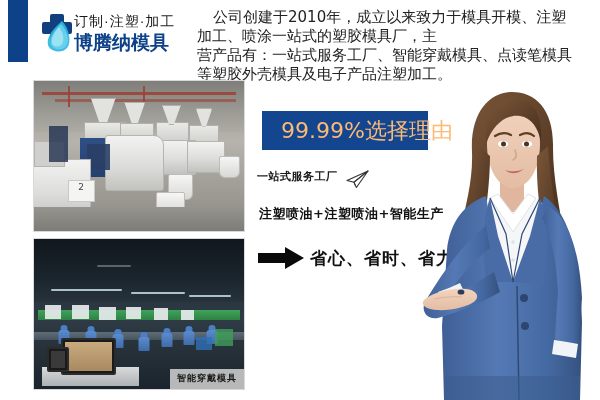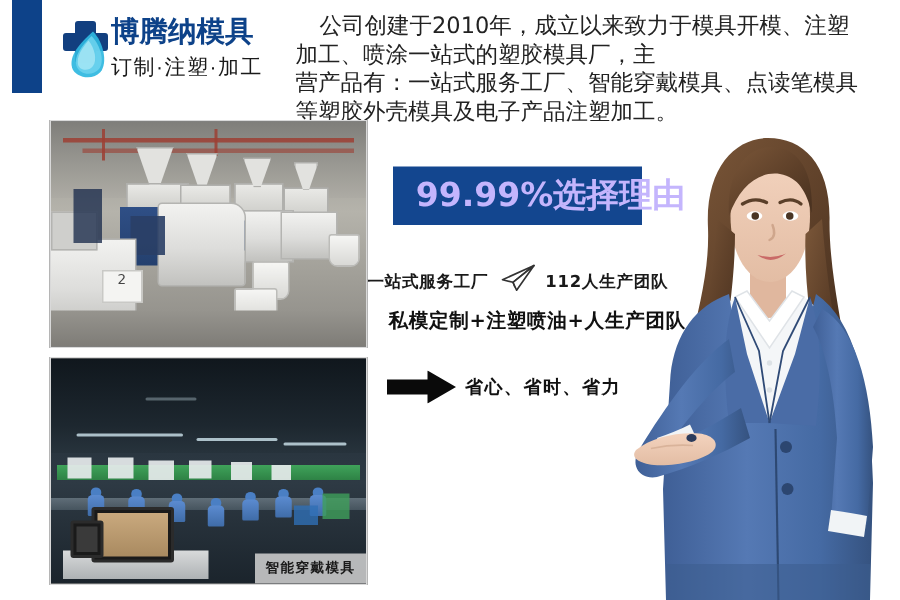--- a/index.html
+++ b/index.html
@@ -182,36 +182,36 @@
   #headline-banner {
     position: absolute;
     left: 262px; top: 111px;
     width: 166px; height: 39px;
     background: #13468f;
     display: flex;
     align-items: center;
     justify-content: center;
   }
   #headline-text {
-    color: #c4b5fd;
+    color: #fdba74;
     font-size: 22px;
-    font-weight: bold;
+    font-weight: normal;
     letter-spacing: 0px;
     line-height: 22px;
     white-space: nowrap;
     font-family: "DejaVu Sans", sans-serif;
     margin-left: 44px;
   }
 
   #feature-row {
     position: absolute;
-    left: 245px; top: 169px;
+    left: 257px; top: 169px;
     width: 200px; height: 26px;
     display: flex;
-    align-items: flex-end;
+    align-items: flex-start;
   }
   .feature-text {
     font-size: 11px;
     font-weight: bold;
     color: #1a1a1a;
     font-family: "DejaVu Sans", sans-serif;
     white-space: nowrap;
     letter-spacing: .5px;
   }
   #plane-icon {
@@ -237,21 +237,21 @@
     height: 30px;
     display: flex;
     align-items: center;
   }
   #arrow-icon {
     width: 46px; height: 22px;
     flex: none;
     margin-right: 6px;
   }
   #benefit-text {
-    font-size: 12px;
+    font-size: 17px;
     font-weight: bold;
     color: #111111;
     font-family: "DejaVu Sans", sans-serif;
     white-space: nowrap;
     letter-spacing: 1px;
   }
 
   
   #model {
     position: absolute;
@@ -271,22 +271,22 @@
     <svg id="logo-mark" viewBox="0 0 34 44">
       <path d="M12 3 h10 a2 2 0 0 1 2 2 v6 h6 a2 2 0 0 1 2 2 v8 a2 2 0 0 1 -2 2 h-6 v6
                a2 2 0 0 1 -2 2 h-10 a2 2 0 0 1 -2 -2 v-6 h-6 a2 2 0 0 1 -2 -2 v-8
                a2 2 0 0 1 2 -2 h6 v-6 a2 2 0 0 1 2 -2 z" fill="#123f7f"></path>
       <path d="M22 10 C13 18 6 26 8 34 C10 41 22 43 27 37 C32 31 29 17 22 10 z" fill="#2fb7df" opacity="0.92"></path>
       <path d="M21 13 C14 20 9 27 11 33 C13 39 22 40 26 35 C30 30 27 19 21 13 z" fill="#6fd4ee" opacity="0.85"></path>
       <path d="M19 16 C14 22 11 27 12 32 C13 36 19 37 22 33 C25 29 23 21 19 16 z" fill="#a9e7f5" opacity="0.8"></path>
     </svg>
 
     <div id="brand-block">
+      <div id="brand-tagline">订制·注塑·加工</div>
       <div id="brand-name">博腾纳模具</div>
-      <div id="brand-tagline">订制·注塑·加工</div>
     </div>
 
     <div id="company-desc">
       <span class="line1">公司创建于2010年，成立以来致力于模具开模、注塑加工、喷涂一站式的塑胶模具厂，主</span>
       <span class="line2">营产品有：一站式服务工厂、智能穿戴模具、点读笔模具等塑胶外壳模具及电子产品注塑加工。</span>
     </div>
   </div>
 
   <div class="photo-frame" id="photo-molding">
     <div class="scene moldshop-bg">
@@ -390,24 +390,23 @@
     <span id="headline-text">99.99%选择理由</span>
   </div>
 
   <div id="feature-row">
     <span class="feature-text">一站式服务工厂</span>
     <svg id="plane-icon" viewBox="0 0 26 20">
       <path d="M24 2 L3 11.5 L10 13.2 L24 2 Z" fill="#ffffff" stroke="#333" stroke-width="1.1" stroke-linejoin="round"></path>
       <path d="M24 2 L10 13.2 L12.4 18.5 L24 2 Z" fill="#ffffff" stroke="#333" stroke-width="1.1" stroke-linejoin="round"></path>
       <path d="M10 13.2 L11.2 16.6" stroke="#333" stroke-width="0.9"></path>
     </svg>
-    <span class="feature-text">112人生产团队</span>
-  </div>
-
-  <div id="formula-line">私模定制+注塑喷油+人生产团队</div>
+  </div>
+
+  <div id="formula-line">注塑喷油+注塑喷油+智能生产</div>
 
   <div id="benefit-row">
     <svg id="arrow-icon" viewBox="0 0 46 22">
       <path d="M0 6 H27 V0 L46 11 L27 22 V16 H0 Z" fill="#0a0a0a"></path>
     </svg>
     <span id="benefit-text">省心、省时、省力</span>
   </div>
 
   <svg id="model" viewBox="0 0 180 314">
     <defs>

